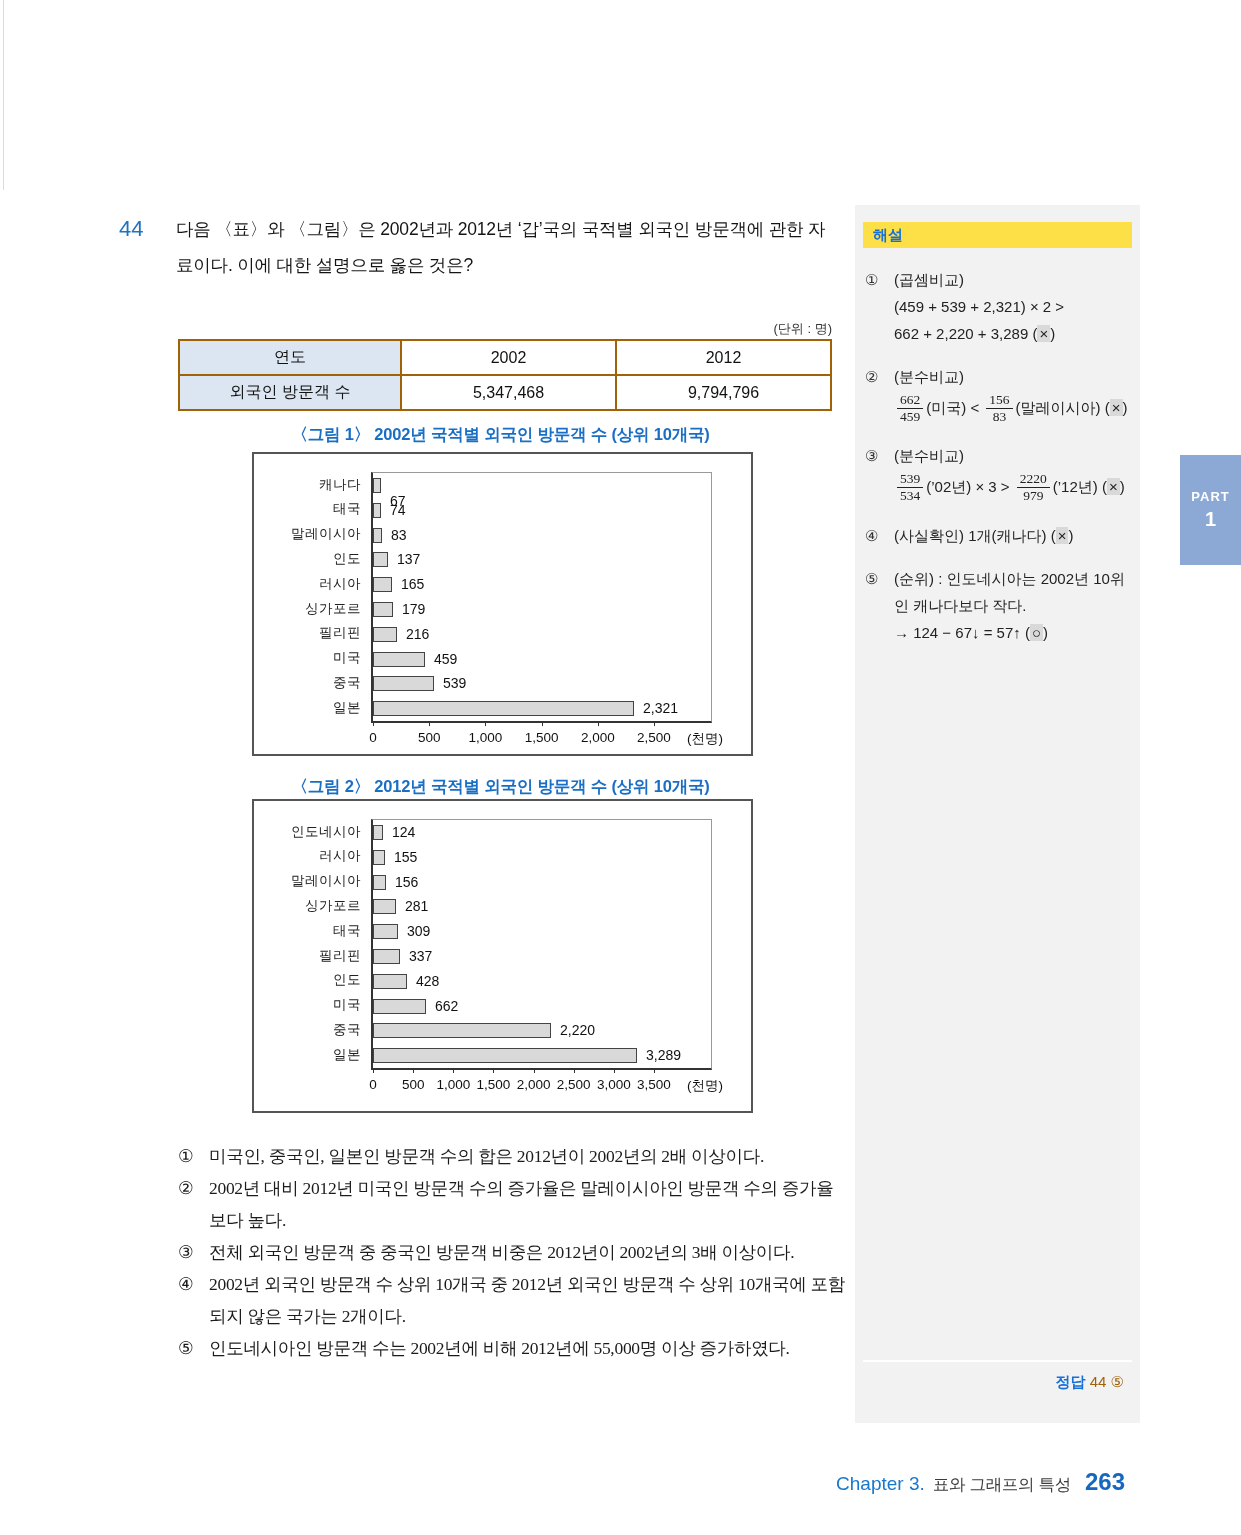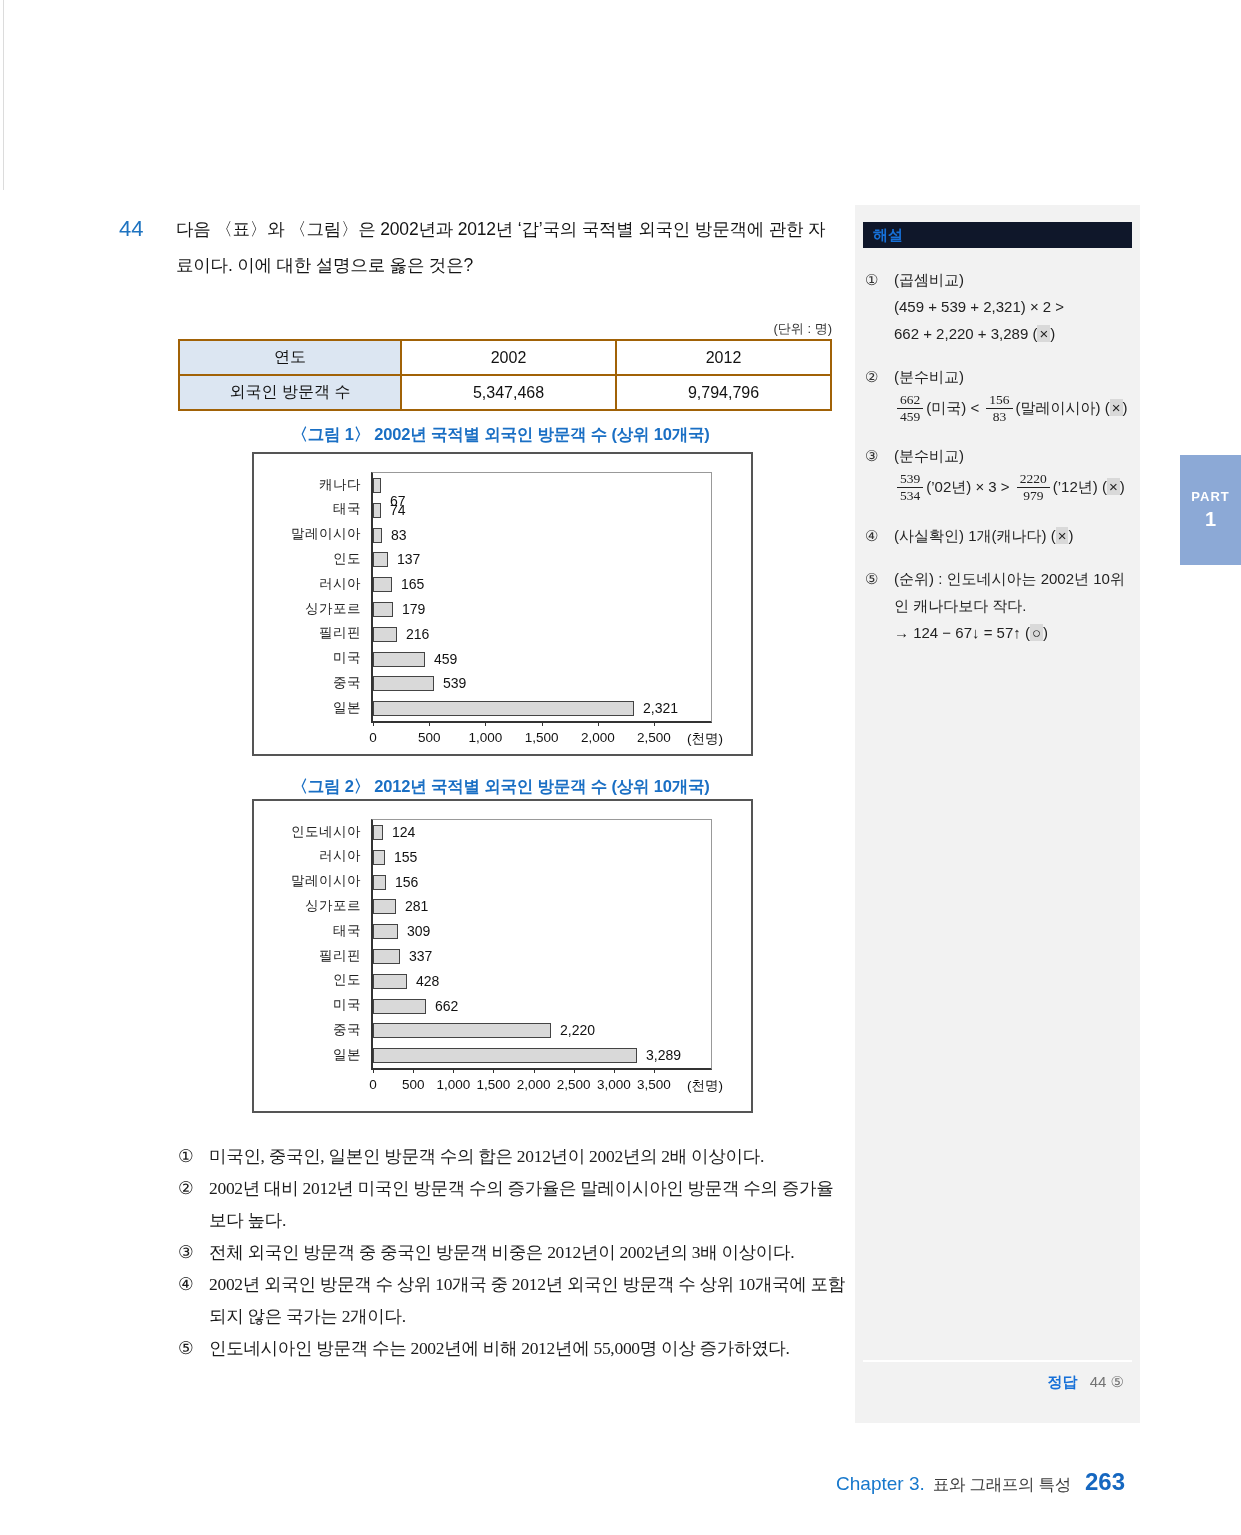--- a/index.html
+++ b/index.html
@@ -46,36 +46,36 @@
   .unit-label{position:absolute;font-size:13.5px;color:#111;white-space:nowrap;}
 
   
   .options{position:absolute;left:178px;top:1140px;width:670px;
     font-family:"Liberation Serif",serif;font-size:17.5px;color:#1b1b1b;}
   .option{display:flex;gap:9px;line-height:1.83;letter-spacing:-0.3px;}
   .option .onum{flex:0 0 22px;}
 
   
   .explain-panel{position:absolute;left:855px;top:205px;width:285px;height:1218px;background:#f2f2f2;}
-  .explain-head{margin:17px 8px 0 8px;background:#0f172a;padding:4px 10px 3px 10px;
+  .explain-head{margin:17px 8px 0 8px;background:#fde047;padding:4px 10px 3px 10px;
     color:#1670d8;font-weight:bold;font-size:15px;}
   .explain-body{padding:20px 12px 0 10px;}
   .exp-item{display:flex;gap:9px;margin-bottom:17px;font-size:15px;color:#222;line-height:1.65;}
   .exp-item .enum{flex:0 0 20px;color:#333;}
   .exp-lines{flex:1;}
   .exp-line{margin-bottom:2px;}
   .frac{display:inline-flex;flex-direction:column;align-items:center;vertical-align:middle;
     font-family:"Liberation Serif",serif;font-size:13.5px;line-height:1.2;margin:0 3px;}
   .frac .fn{border-bottom:1px solid #222;padding:0 3px;}
   .frac .fd{padding:0 3px;}
   .mark{background:#d9d9d9;padding:0 2px;}
   .answer-sep{position:absolute;left:8px;right:8px;top:1155px;height:2px;background:#fff;}
   .answer-row{position:absolute;right:16px;top:1168px;font-size:15px;}
   .answer-row .alabel{color:#1670d8;font-weight:bold;}
-  .answer-row .aval{color:#737373;margin-left:8px;}
+  .answer-row .aval{color:#a16207;}
 
   
   .part-tab{position:absolute;left:1180px;top:455px;width:61px;height:110px;background:#8ca9d6;
     color:#fff;display:flex;flex-direction:column;align-items:center;justify-content:center;gap:4px;}
   .part-tab .pt1{font-size:13px;font-weight:bold;letter-spacing:1px;}
   .part-tab .pt2{font-size:20px;font-weight:bold;}
 
   
   .footer{position:absolute;right:116px;top:1468px;display:flex;align-items:baseline;gap:8px;}
   .footer .chap{color:#1778cc;font-size:19px;}

